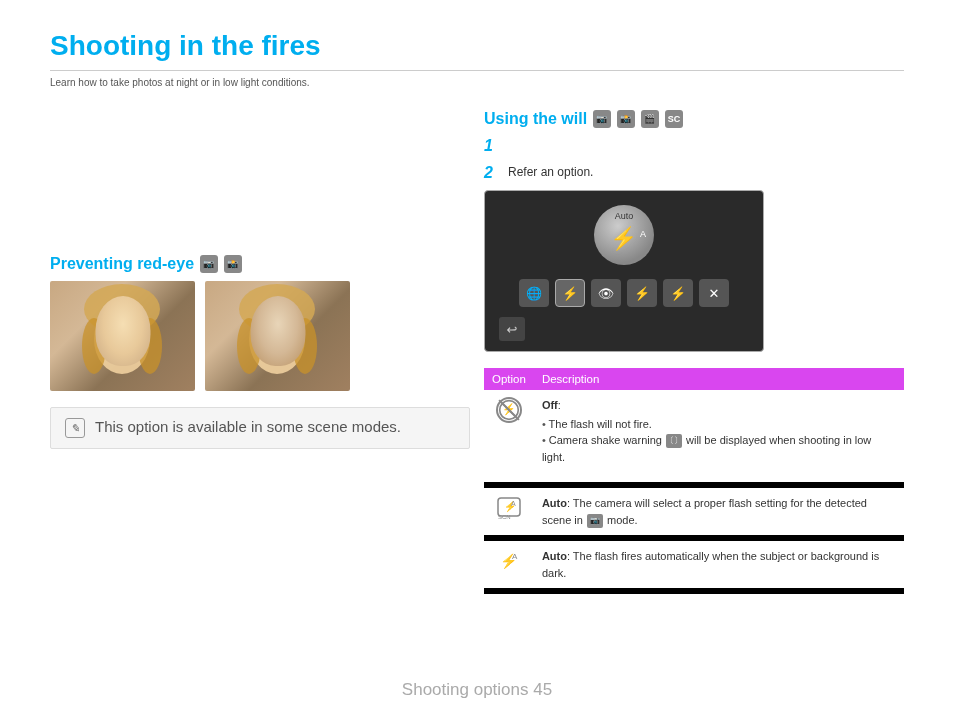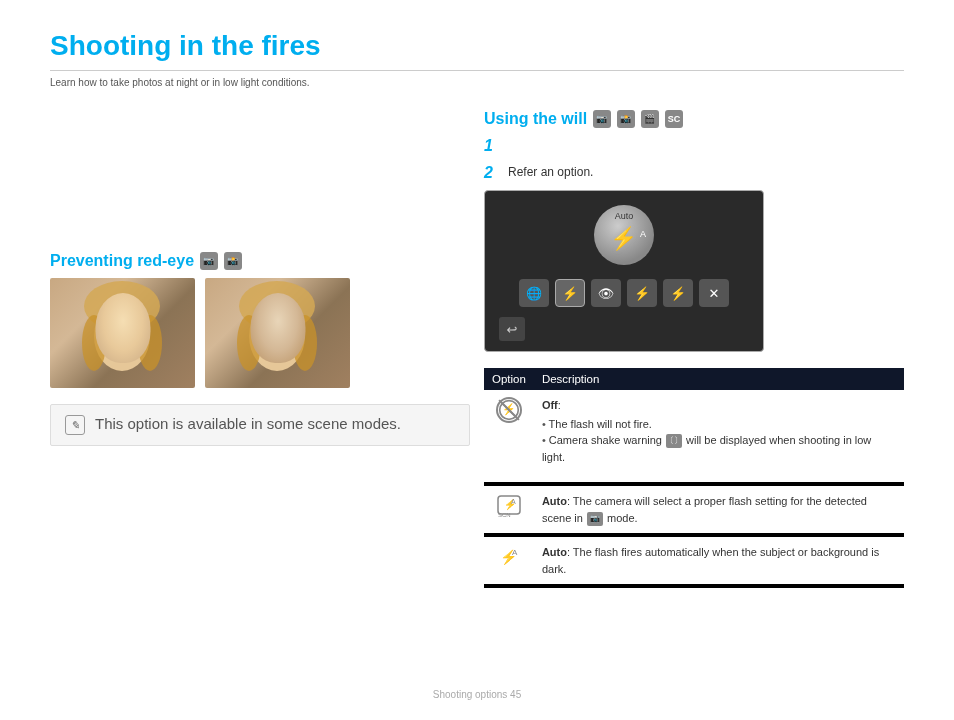--- a/index.html
+++ b/index.html
@@ -238,31 +238,31 @@
       margin-top: 6px;
     }
 
     
     .options-table {
       width: 100%;
       border-collapse: collapse;
       font-size: 11.5px;
     }
     .options-table thead tr {
-      background: #0f172a;
+      background: #d946ef;
       color: #fff;
     }
     .options-table thead th {
       padding: 5px 8px;
       text-align: left;
       font-weight: normal;
       font-size: 11.5px;
     }
     .options-table tbody tr {
-      border-bottom: 4px solid #000000;
+      border-bottom: 6px solid #000000;
     }
     .options-table tbody td {
       padding: 7px 8px;
       vertical-align: top;
     }
     .options-table tbody td:first-child {
       width: 36px;
       text-align: center;
       color: #555;
       font-size: 16px;
@@ -324,21 +324,21 @@
       margin: 0 1px;
     }
 
     
     .page-footer {
       position: fixed;
       bottom: 20px;
       left: 0;
       width: 954px;
       text-align: center;
-      font-size: 10px;
+      font-size: 17px;
       color: #aaa;
     }
 
     
     .flash-text-icon {
       display: inline-block;
       font-size: 10px;
       border: 1px solid #aaa;
       border-radius: 2px;
       padding: 0 2px;

